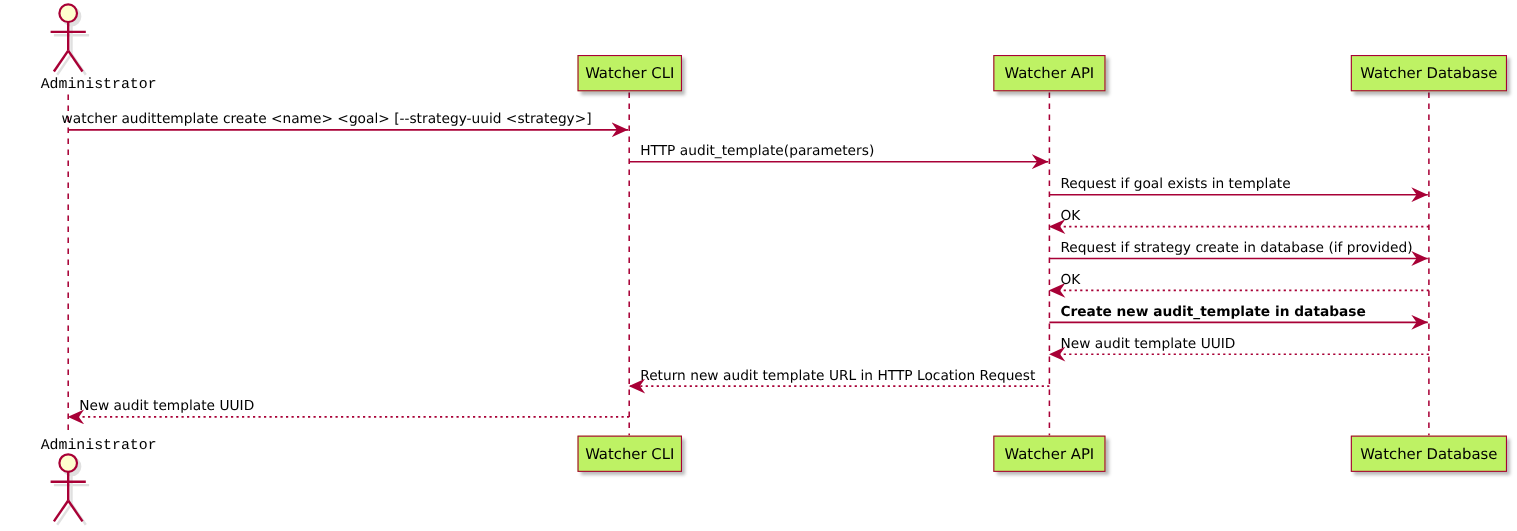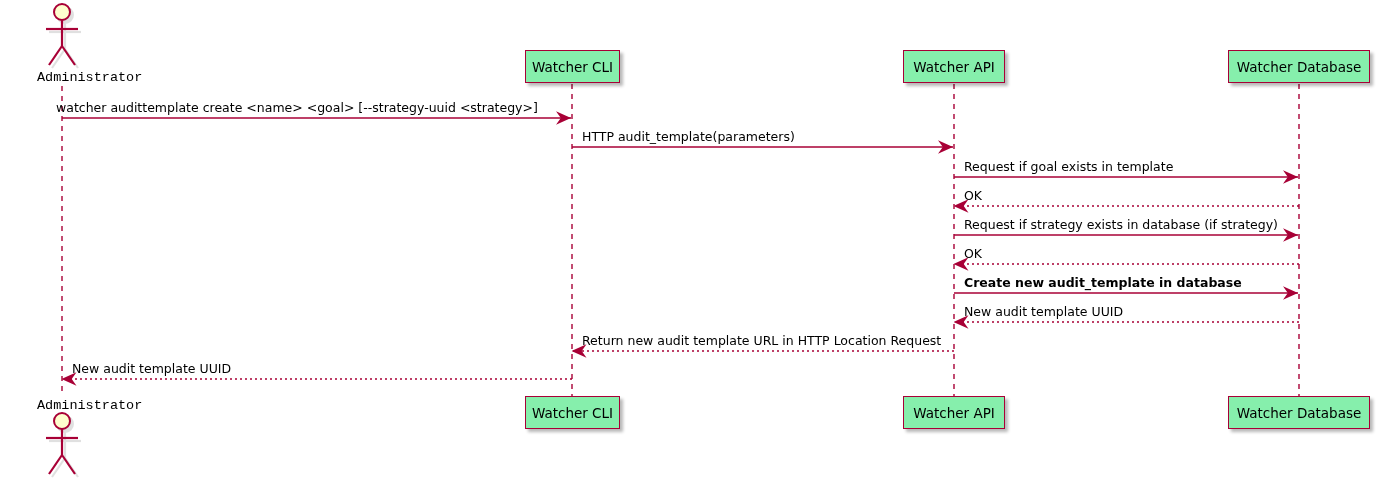--- a/index.html
+++ b/index.html
@@ -26,21 +26,21 @@
   .msg-label {
     position: absolute;
     font-family: "DejaVu Sans", sans-serif;
     font-size: 12.5px;
     color: #000000;
     white-space: nowrap;
     line-height: 1;
   }
   .participant-box {
     position: absolute;
-    background: #86efac;
+    background: #bef264;
     border: 1.5px solid #A80036;
     box-shadow: 3px 3px 3px rgba(0,0,0,0.28);
     display: flex;
     align-items: center;
     justify-content: center;
     box-sizing: border-box;
   }
   .participant-label {
     font-family: "DejaVu Sans", sans-serif;
     font-size: 13.5px;
@@ -140,21 +140,21 @@
 
   <div class="actor-label" id="actor-label-top" style="left:6px; top:70px;">Administrator</div>
 
   <div class="actor-label" id="actor-label-bottom" style="left:6px; top:398px;">Administrator</div>
 
   <div id="labels">
       <div class="msg-label" style="top: 102px; left: 56px;">watcher audittemplate create &lt;name&gt; &lt;goal&gt; [--strategy-uuid &lt;strategy&gt;]</div>
       <div class="msg-label" style="top: 131px; left: 582px;">HTTP audit_template(parameters)</div>
       <div class="msg-label" style="top: 161px; left: 964px;">Request if goal exists in template</div>
       <div class="msg-label" style="top: 190px; left: 964px;">OK</div>
-      <div class="msg-label" style="top: 219px; left: 964px;">Request if strategy exists in database (if strategy)</div>
+      <div class="msg-label" style="top: 219px; left: 964px;">Request if strategy create in database (if provided)</div>
       <div class="msg-label" style="top: 248px; left: 964px;">OK</div>
       <div class="msg-label" style="top: 277px; left: 964px; font-weight: bold;">Create new audit_template in database</div>
       <div class="msg-label" style="top: 306px; left: 964px;">New audit template UUID</div>
       <div class="msg-label" style="top: 335px; left: 582px;">Return new audit template URL in HTTP Location Request</div>
       <div class="msg-label" style="top: 363px; left: 72px;">New audit template UUID</div>
     </div>
 
 </div>
 
 </body></html>

